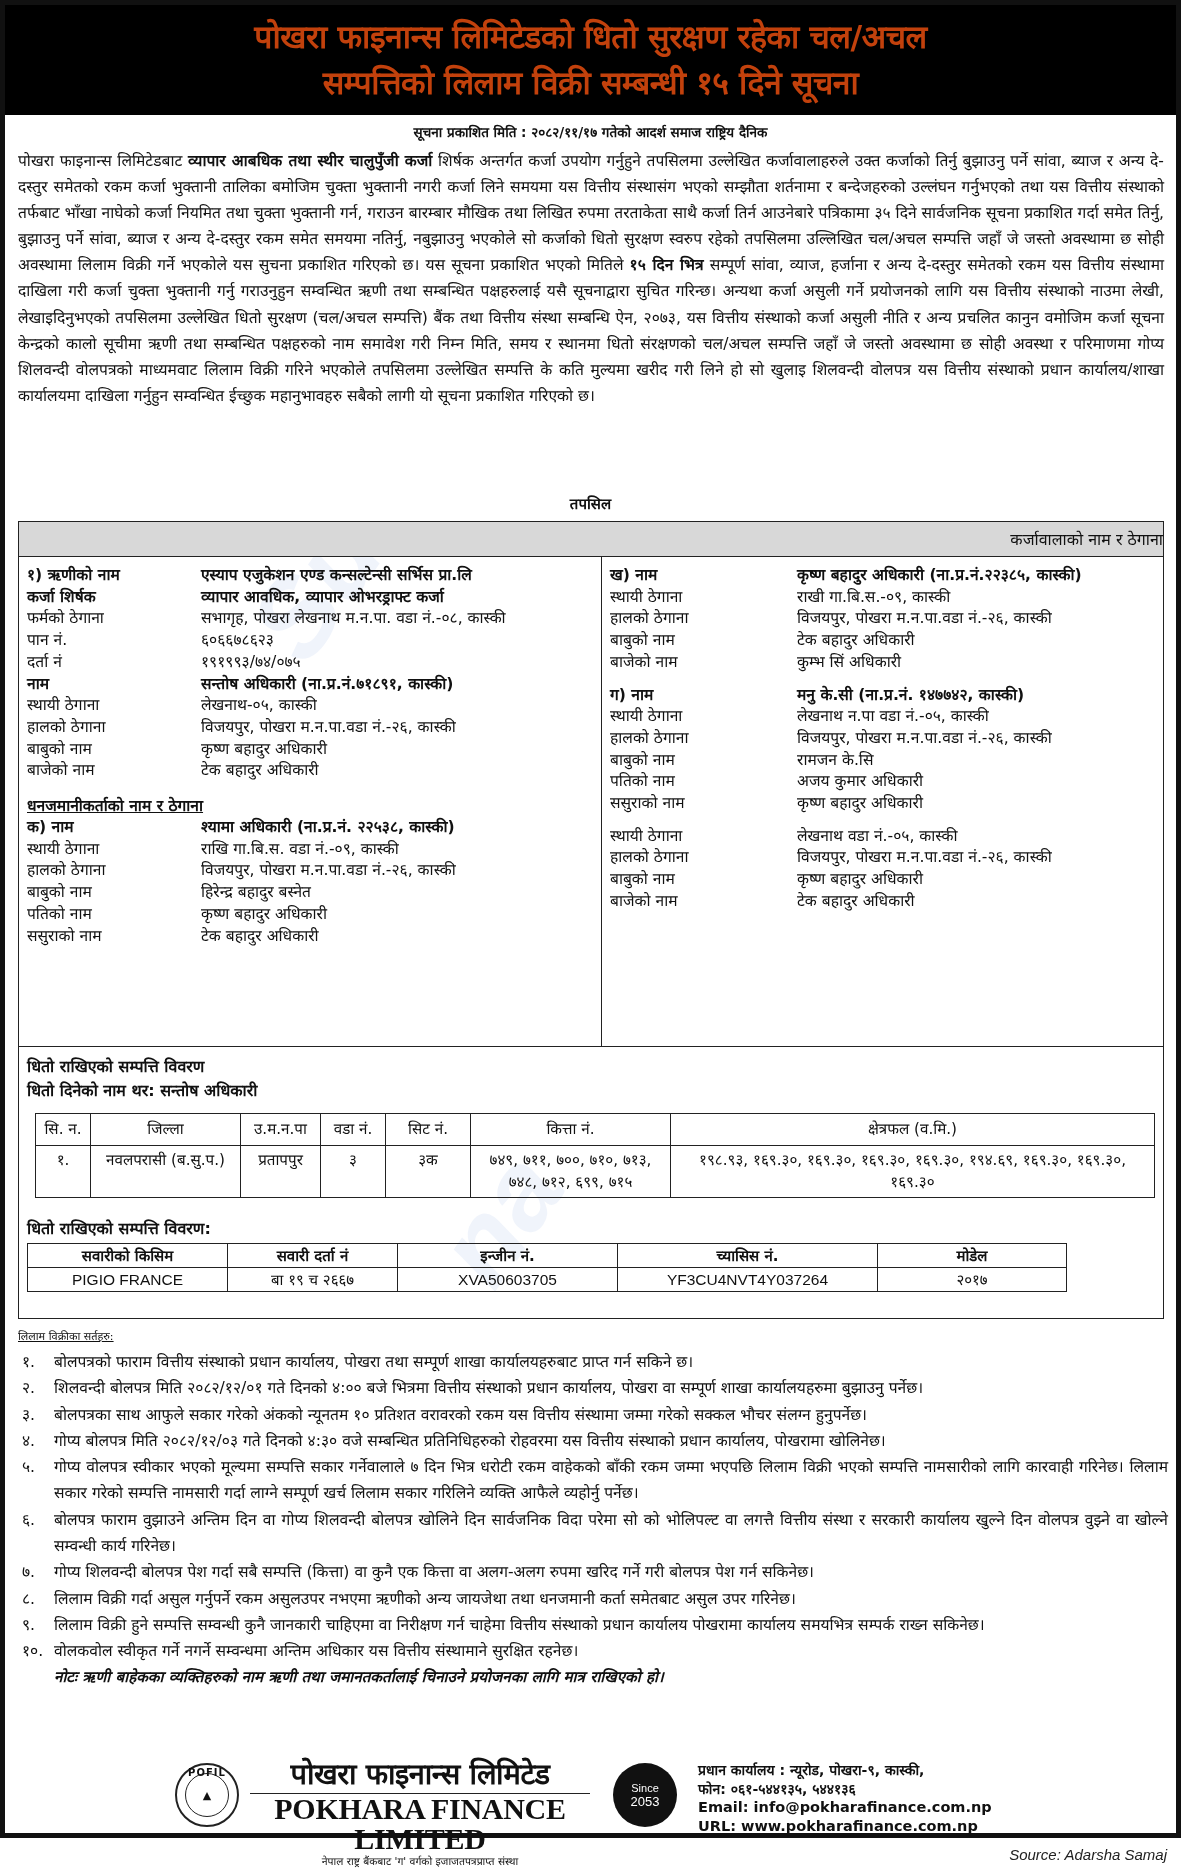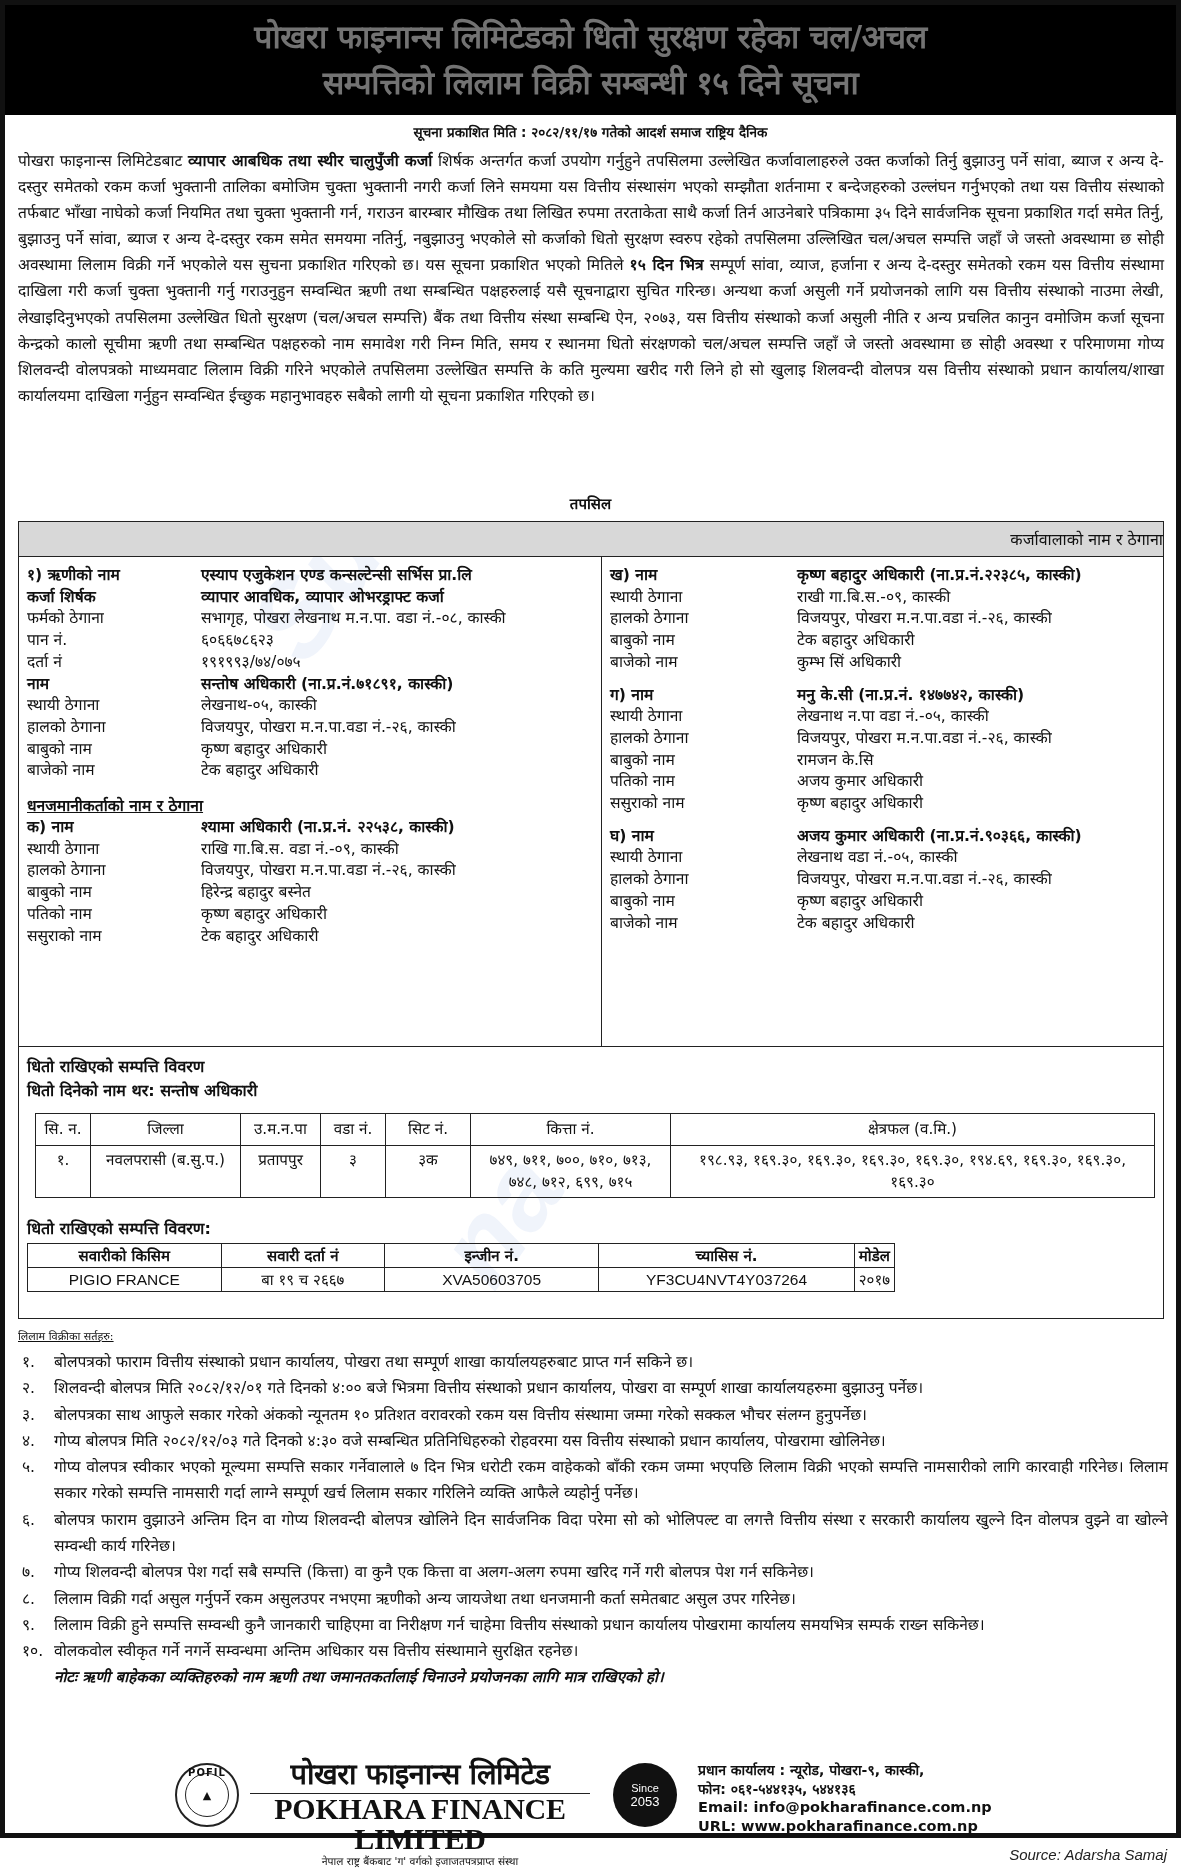--- a/index.html
+++ b/index.html
@@ -10,21 +10,21 @@
     position: relative;
     overflow: hidden;
   }
   .frame {
     position: absolute; left: 0; top: 0; width: 1181px; height: 1838px;
     border: 5px solid #111;
     background: #fff;
   }
   .title-bar {
     position: absolute; left: 0; top: 0; width: 1171px; height: 110px;
-    background: #000; color: #737373;
+    background: #000; color: #c2410c;
     display: flex; flex-direction: column; justify-content: center;
     text-align: center;
   }
   .title-bar .t1, .title-bar .t2 {
     font-family: "DejaVu Sans", sans-serif;
     font-weight: bold; font-size: 32px; line-height: 46px; letter-spacing: -0.5px;
   }
   .pubdate {
     position: absolute; top: 118px; left: 0; width: 1171px; text-align: center;
     font-size: 13.5px; font-weight: bold;
@@ -67,21 +67,21 @@
   .collateral .h2 { position: absolute; left: 8px; top: 32px; font-size: 16px; font-weight: bold; }
   table { border-collapse: collapse; }
   .land-table { position: absolute; left: 16px; top: 66px; width: 1120px; padding-left: 43px; }
   .land-table th, .land-table td {
     border: 1.5px solid #222; font-size: 15.2px; text-align: center; vertical-align: top;
     font-weight: normal; padding: 3px 4px;
   }
   .land-table th { height: 32px; line-height: 24px; }
   .land-table td { height: 52px; line-height: 22px; }
   .collateral .h3 { position: absolute; left: 8px; top: 170px; font-size: 16px; font-weight: bold; }
-  .veh-table { position: absolute; left: 8px; top: 196px; width: 868px; }
+  .veh-table { position: absolute; left: 8px; top: 196px; width: 1040px; }
   .veh-table th, .veh-table td {
     border: 1.5px solid #222; font-size: 15px; text-align: center; padding: 1px 4px;
     height: 24px; line-height: 20px;
   }
   .veh-table th { font-weight: bold; }
   .veh-table td.mono { font-family: "Liberation Sans", sans-serif; font-size: 15.5px; }
   .terms { position: absolute; top: 1320px; left: 13px; width: 1150px; }
   .terms-title { font-weight: normal; font-size: 11px; text-decoration: underline; line-height: 24px; }
   .term { display: flex; font-size: 15.6px; line-height: 26.3px; }
   .term .n { width: 36px; flex-shrink: 0; padding-left: 4px; }
@@ -267,24 +267,20 @@
               <span class="k">पतिको नाम</span>
               <span class="v">अजय कुमार अधिकारी</span>
             </div>
             <div class="row">
               <span class="k">ससुराको नाम</span>
               <span class="v">कृष्ण बहादुर अधिकारी</span>
             </div>
           </div>
         <div class="gap"></div>
         <div>
-            <div class="row bold">
-              <span class="k">घ) नाम</span>
-              <span class="v">अजय कुमार अधिकारी (ना.प्र.नं.९०३६६, कास्की)</span>
-            </div>
             <div class="row">
               <span class="k">स्थायी ठेगाना</span>
               <span class="v">लेखनाथ वडा नं.-०५, कास्की</span>
             </div>
             <div class="row">
               <span class="k">हालको ठेगाना</span>
               <span class="v">विजयपुर, पोखरा म.न.पा.वडा नं.-२६, कास्की</span>
             </div>
             <div class="row">
               <span class="k">बाबुको नाम</span>

